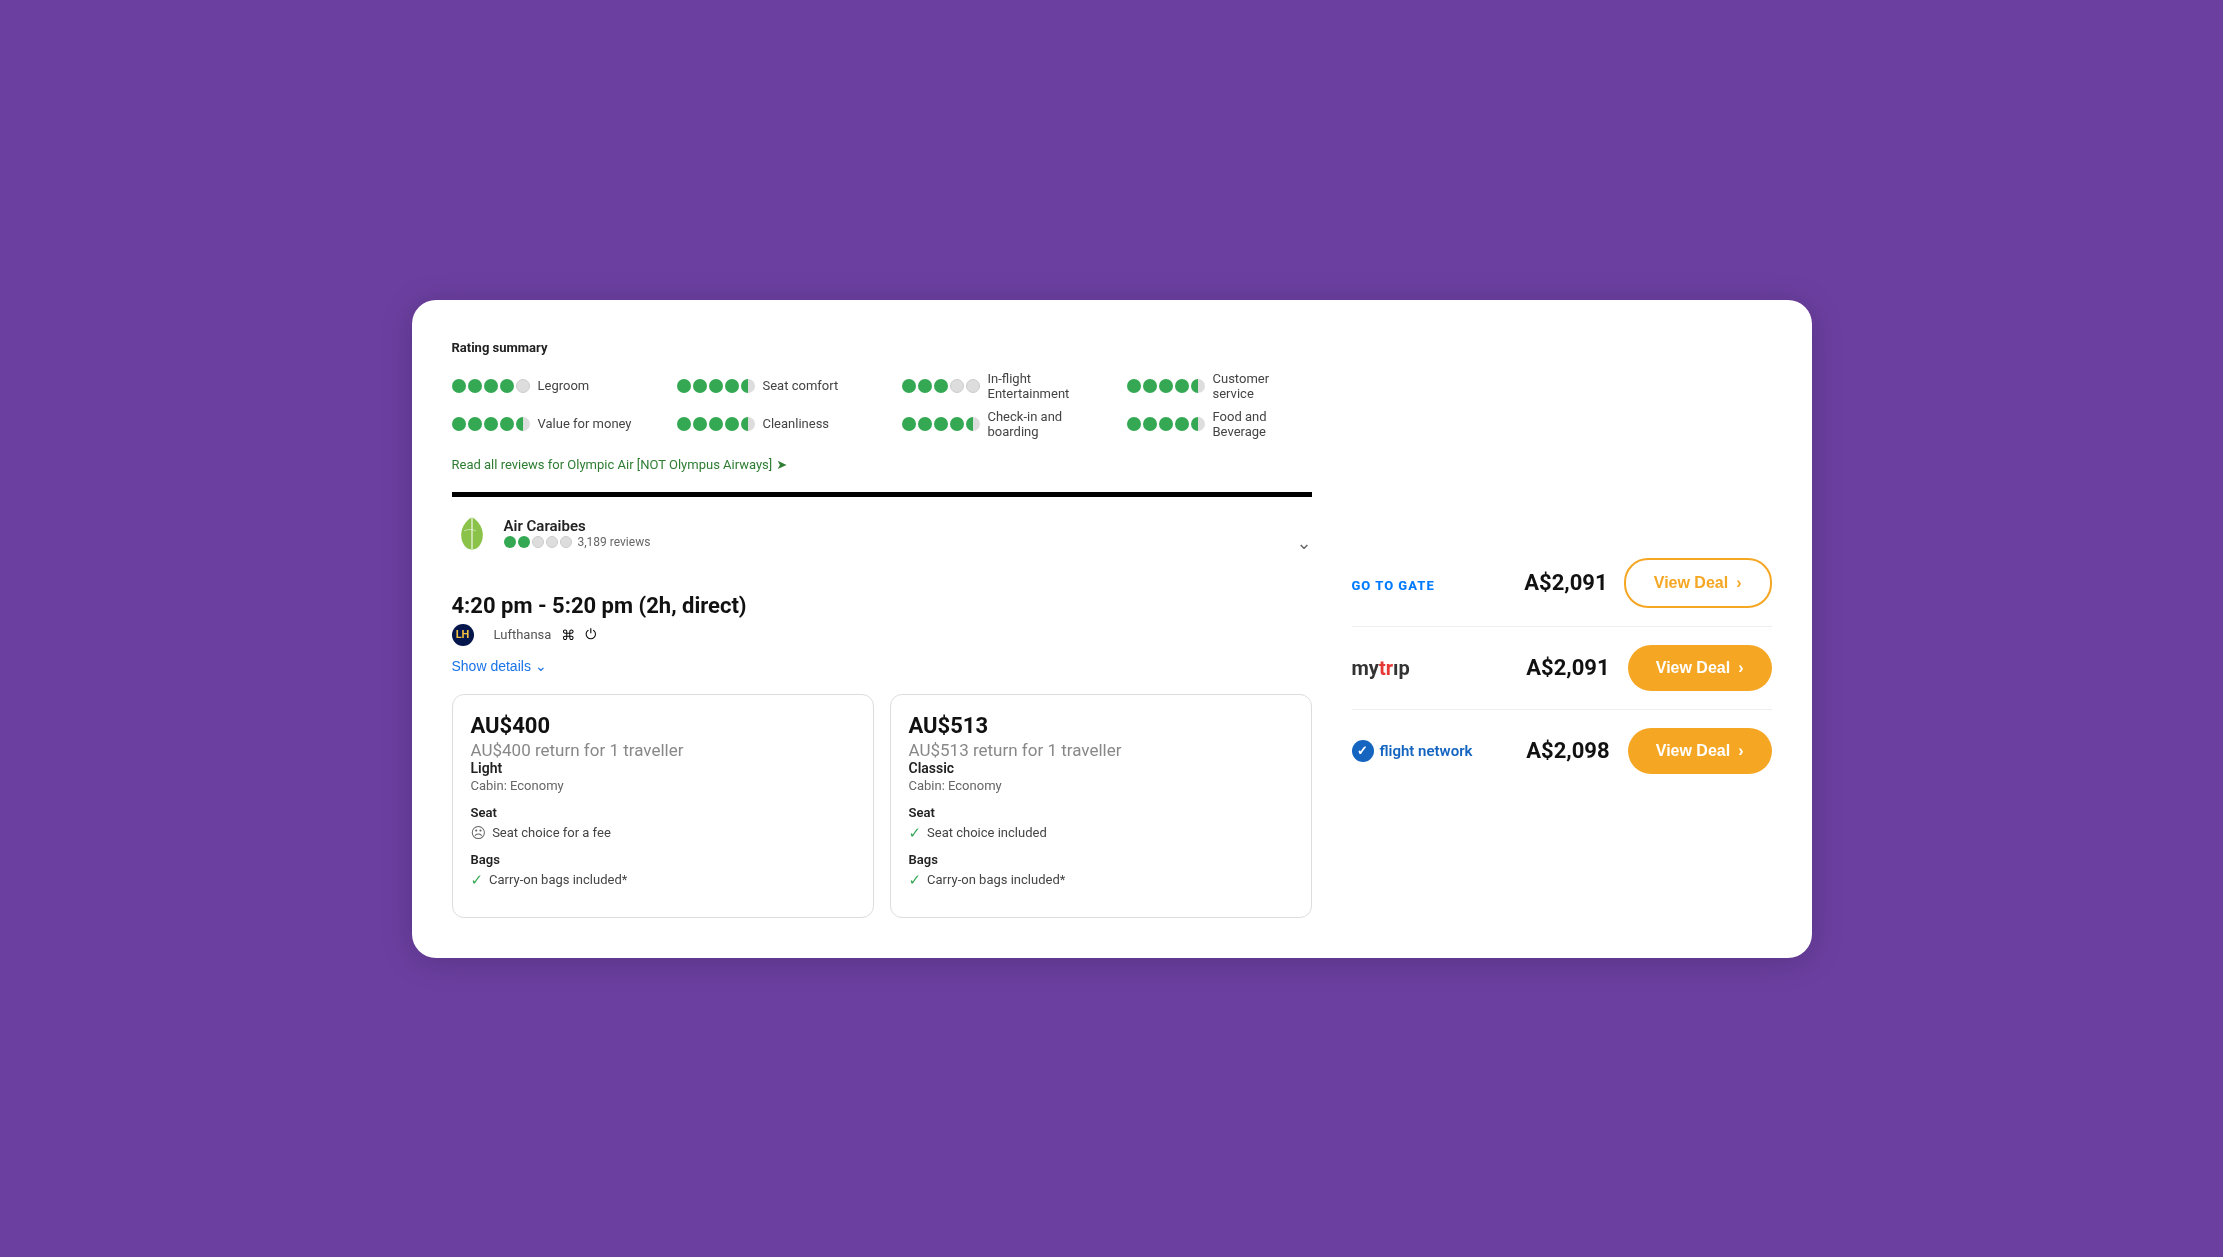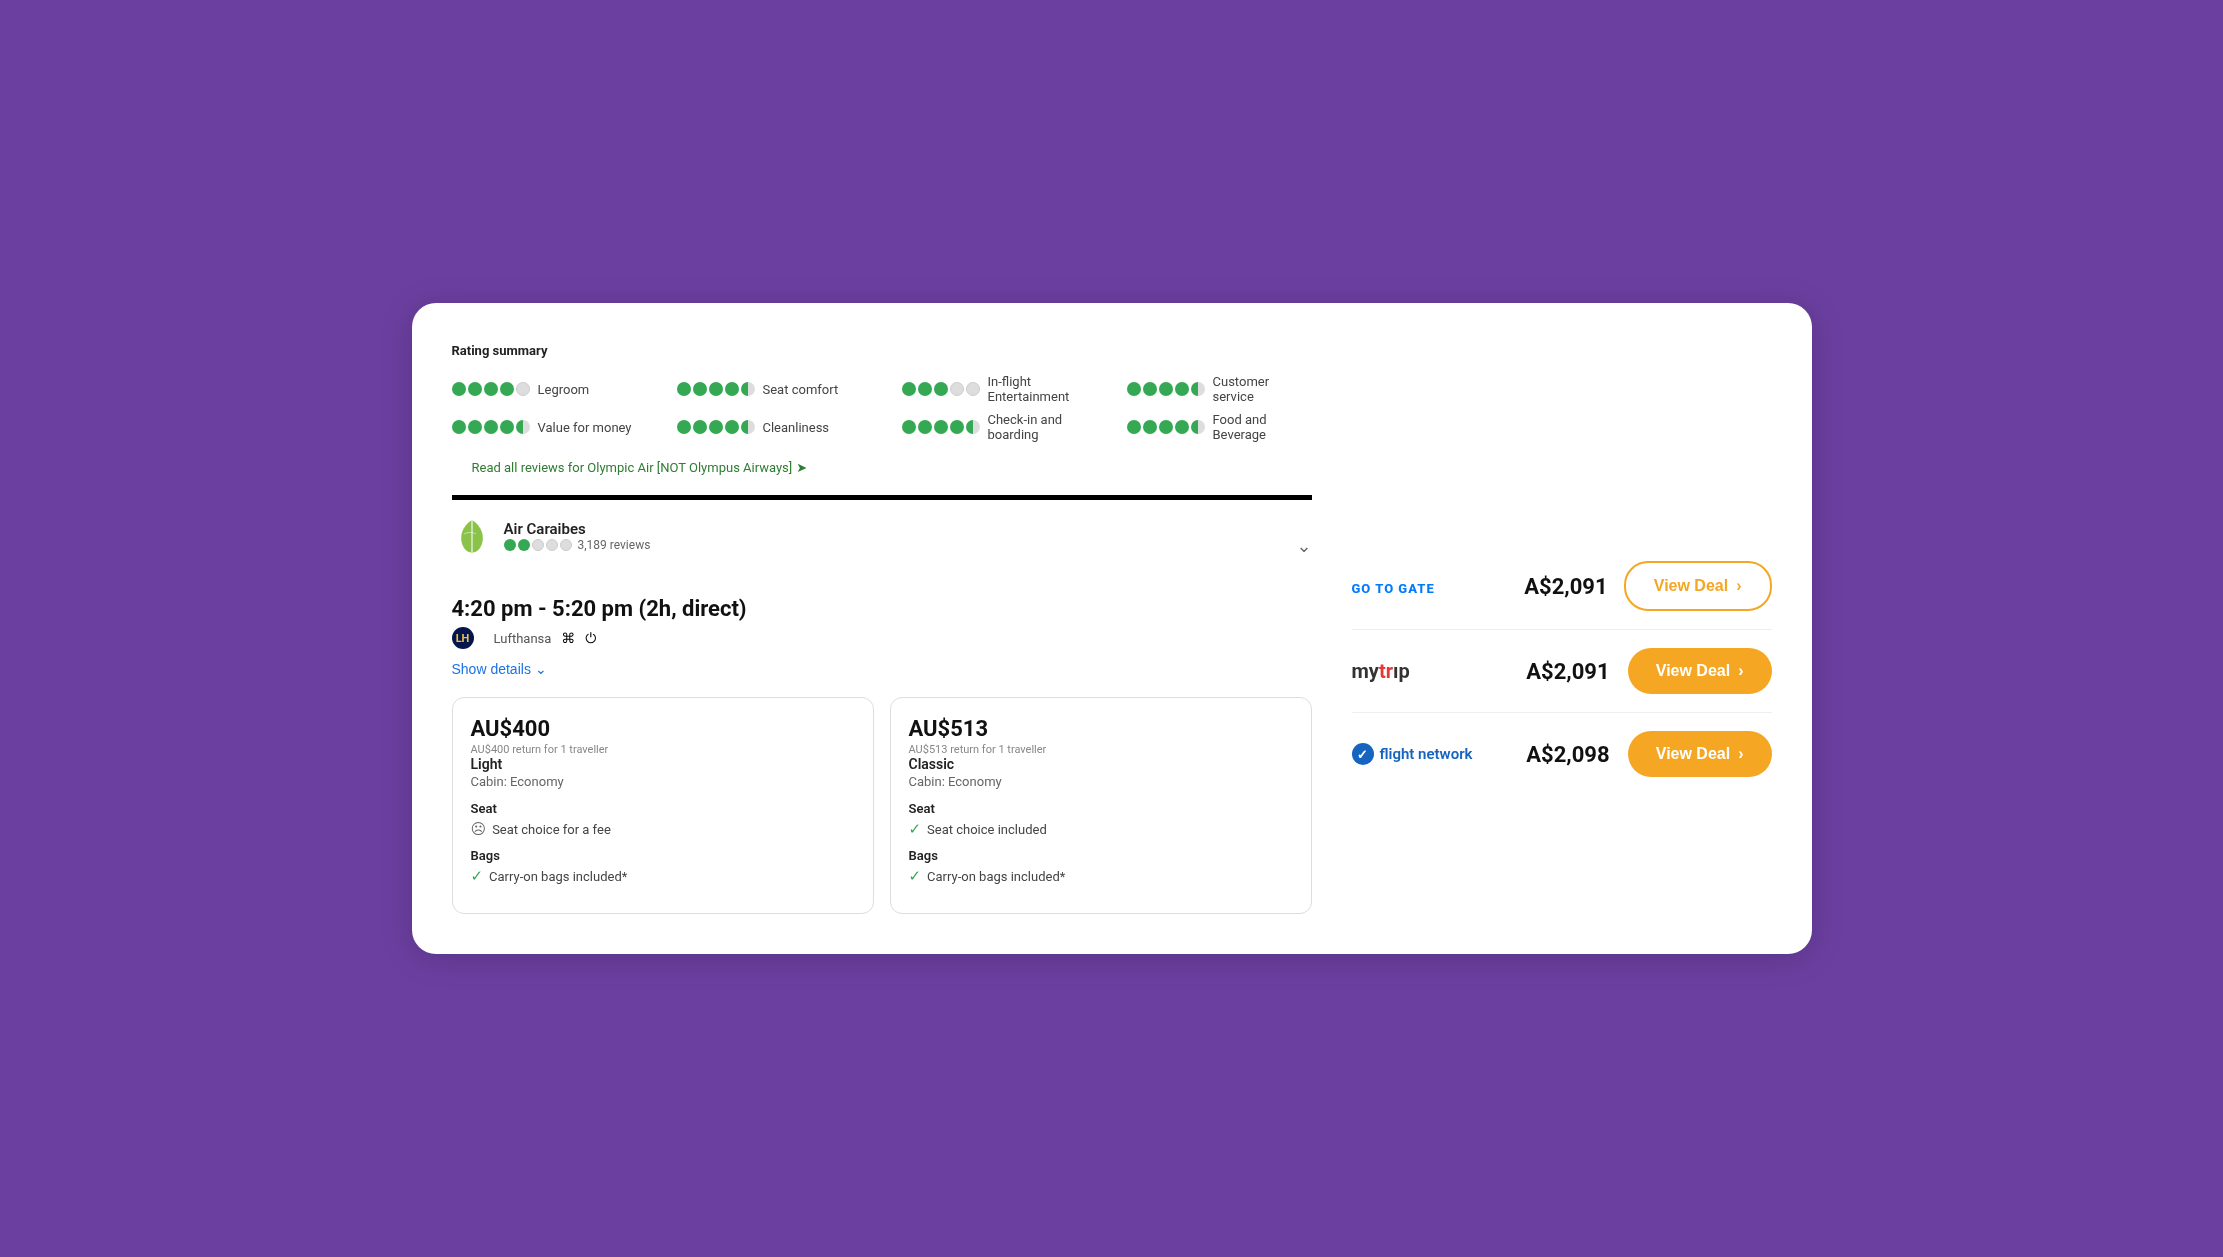--- a/index.html
+++ b/index.html
@@ -78,21 +78,20 @@
       color: #444;
     }
     .read-reviews-link {
       color: #2e7d32;
       font-size: 13px;
       text-decoration: none;
       display: flex;
       align-items: center;
       gap: 4px;
       margin-bottom: 20px;
-      margin-left: 20px;
     }
 
     
     .airline-row {
       display: flex;
       align-items: flex-end;
       justify-content: space-between;
       border-top: 5px solid #000000;
       padding: 16px 0;
     }
@@ -175,21 +174,21 @@
       border-radius: 12px;
       padding: 18px 18px 18px 18px;
     }
     .fare-price-large {
       font-size: 22px;
       font-weight: 700;
       color: #111;
       margin-bottom: 2px;
     }
     .fare-return-note {
-      font-size: 11px;
+      font-size: 17px;
       color: #888;
     }
     .fare-type {
       font-size: 14px;
       font-weight: 600;
       color: #222;
       margin-bottom: 2px;
     }
     .fare-cabin {
       font-size: 13px;

